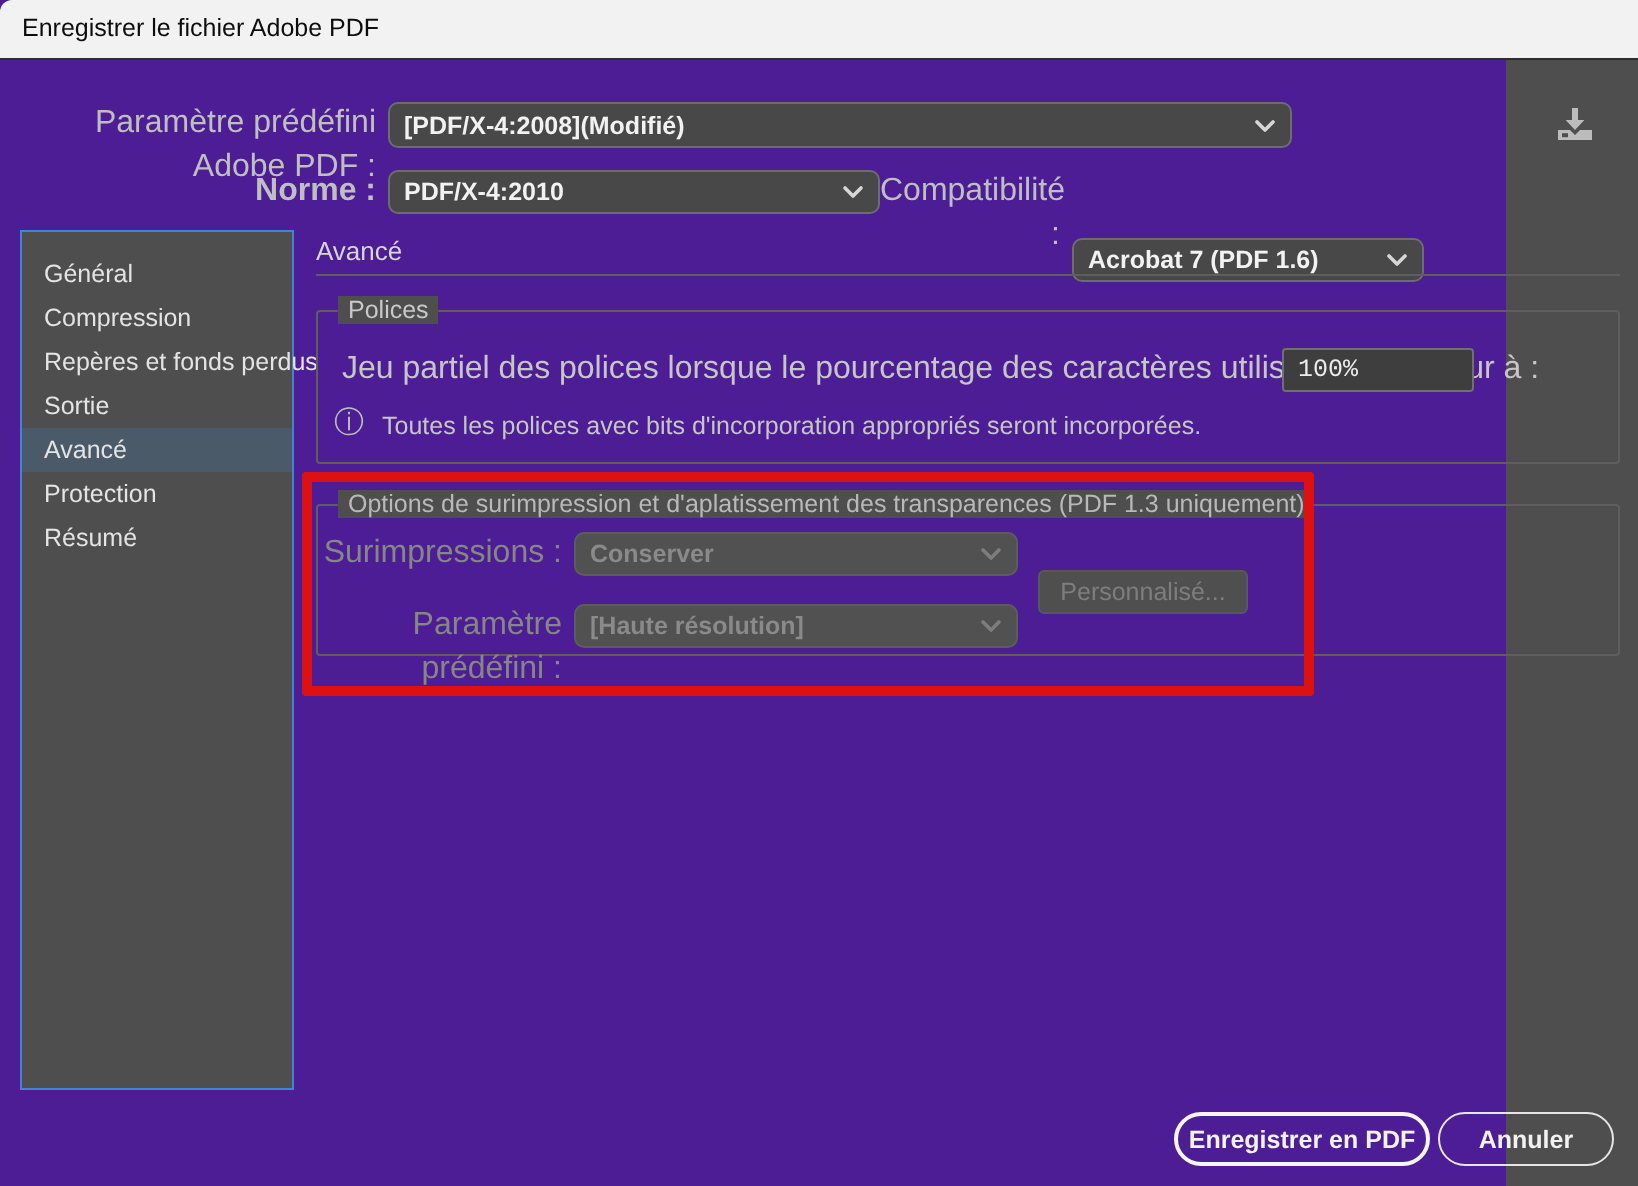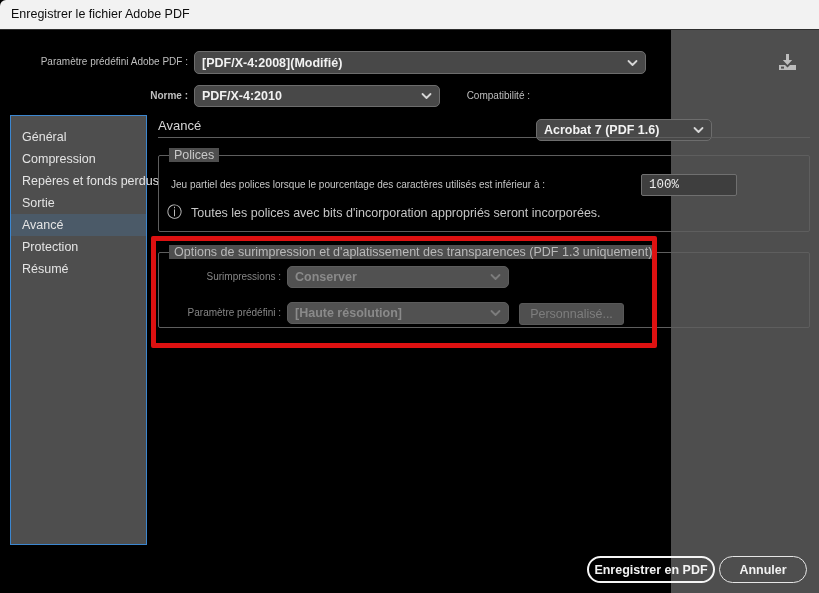--- a/index.html
+++ b/index.html
@@ -1,27 +1,27 @@
 <!DOCTYPE html>
 <html><head>
 <meta charset="utf-8">
 <style>
   * { margin:0; padding:0; box-sizing:border-box; }
   html,body { width:819px; height:593px; }
   body { font-family:"Liberation Sans", sans-serif; background:#4e4e4e; overflow:hidden; }
 
-  .dialog { position:relative; width:671px; height:593px; background:#000000; }
+  .dialog { position:relative; width:753px; height:593px; background:#4c1d95; }
 
   
   .titlebar { position:absolute; left:0; top:0; width:819px; height:30px;
     background:#f2f2f2; border-bottom:1px solid #2e2e2e; border-radius:6px 0 0 0; }
   .titlebar span { display:block; padding-left:11px; line-height:29px;
     font-size:12.5px; color:#0d0d0d; }
 
-  .label { position:absolute; font-size:10px; color:#bfbfbf; line-height:22px; }
+  .label { position:absolute; font-size:16px; color:#bfbfbf; line-height:22px; }
   .label.right { text-align:right; }
   .label.disabled { color:#868686; }
 
   .select { position:absolute; display:flex; align-items:center; justify-content:space-between;
     background:#484848; border:1px solid #6d6d6d; border-radius:5px;
     padding:0 7px; color:#f2f2f2; font-size:12.5px; font-weight:700; cursor:pointer; }
   .select .chev { display:flex; align-items:center; }
   .select.disabled { background:#515151; border-color:#5c5c5c; color:#8a8a8a; cursor:default; }
   .select.disabled .chev svg polyline { stroke:#7d7d7d; }
 
@@ -50,21 +50,21 @@
   .gb-fonts { top:155px; height:77px; }
   .gb-overprint { top:252px; height:76px; }
   .gb-overprint .gb-title { color:#b9b9b9; }
 
   .info-icon { position:absolute; left:8px; top:48px; font-size:15px; color:#bdbdbd; line-height:16px; }
   .info-text { position:absolute; left:32px; top:50px; font-size:12.5px; color:#c6c6c6; }
 
   .btn { position:absolute; display:flex; align-items:center; justify-content:center;
     background:transparent; border-radius:14px; color:#f2f2f2; font-size:12.5px;
     font-weight:600; cursor:pointer; font-family:"Liberation Sans", sans-serif; }
-  .btn-custom { left:360px; top:50px; width:105px; height:22px; background:#4f4f4f;
+  .btn-custom { left:360px; top:32px; width:105px; height:22px; background:#4f4f4f;
     border:1px solid #585858; border-radius:3px; color:#7e7e7e; font-weight:400;
     font-size:12.5px; cursor:default; }
   .btn-save { left:587px; top:556px; width:128px; height:27px; border:2.5px solid #f5f5f5; }
   .btn-cancel { left:719px; top:556px; width:88px; height:27px; border:1.5px solid #e6e6e6; }
 
   
   .red-box { position:absolute; left:151px; top:236px; width:506px; height:112px;
     border:5px solid #dd1111; border-radius:2px; pointer-events:none; z-index:10; }
 </style>
 </head>

